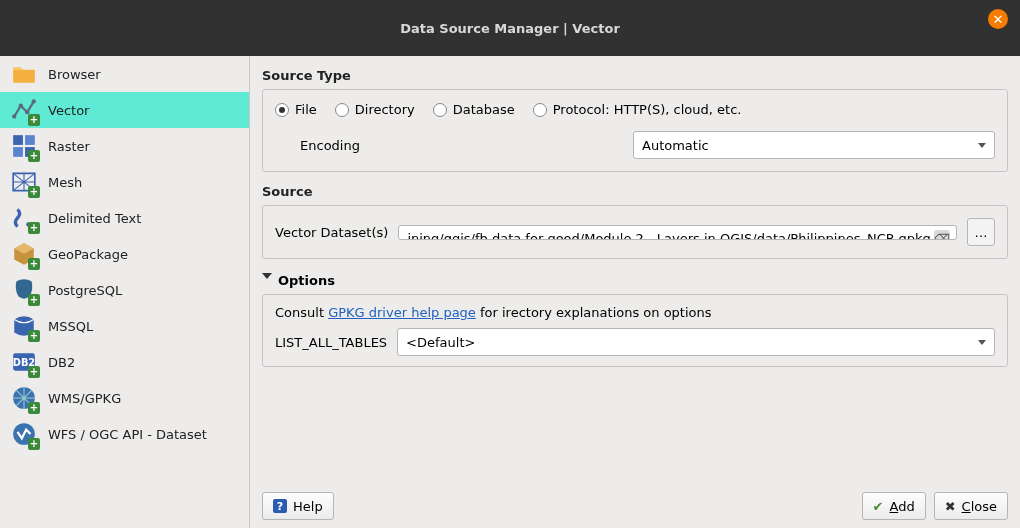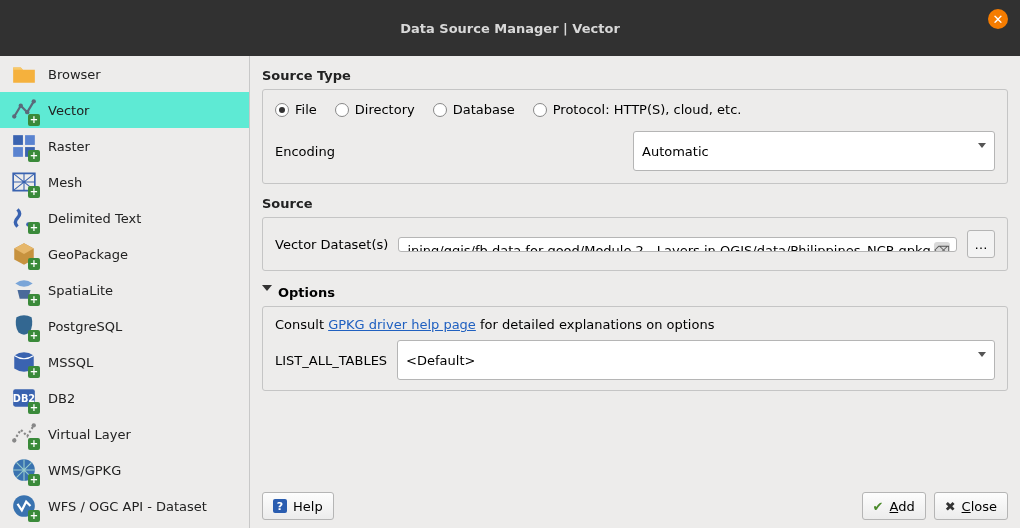--- a/index.html
+++ b/index.html
@@ -22,23 +22,23 @@
 
 .group-label { font-size: 13px; font-weight: bold; color: #222; padding: 2px 0 6px 0; }
 .panel { background: #edeceb; border: 1px solid #c5c5c5; border-radius: 3px; padding: 12px; margin-bottom: 10px; }
 
 .radio-row { display: flex; align-items: center; gap: 18px; margin-bottom: 14px; font-size: 13px; }
 .radio { display: flex; align-items: center; gap: 6px; cursor: pointer; }
 .radio-circle { width: 14px; height: 14px; border: 1px solid #888; border-radius: 50%; display: flex; align-items: center; justify-content: center; background: #fff; }
 .radio-circle.checked::after { content: ""; width: 6px; height: 6px; border-radius: 50%; background: #333; }
 .radio .mn { }
 
-.row { display: flex; align-items: center; gap: 10px; }
+.row { display: flex; align-items: center; gap: 10px; text-align: center; }
 .row .label { font-size: 13px; min-width: 110px; }
-.select { flex: 1; height: 40px; border: 1px solid #b5b5b5; border-radius: 3px; background: #fff; display: flex; align-items: center; padding: 12px 8px; font-size: 13px; position: relative; cursor: pointer; }
+.select { flex: 1; height: 28px; border: 1px solid #b5b5b5; border-radius: 3px; background: #fff; display: flex; align-items: center; padding: 12px 8px; font-size: 13px; position: relative; cursor: pointer; }
 .select::after { content: ""; position: absolute; right: 8px; top: 11px; width: 0; height: 0; border-left: 4px solid transparent; border-right: 4px solid transparent; border-top: 5px solid #555; }
 
 .textfield { flex: 1; height: 15px; border: 1px solid #b5b5b5; border-radius: 3px; background: #fff; display: flex; align-items: center; padding: 12px 6px 0 8px; font-size: 13px; overflow: hidden; position: relative; }
 .textfield .txt { white-space: nowrap; overflow: hidden; }
 .textfield .clear { margin-left: auto; width: 16px; height: 16px; border-radius: 3px; background: #d9d9d9; color: #555; display: flex; align-items: center; justify-content: center; font-size: 11px; cursor: pointer; flex-shrink: 0; }
 .browse-btn { width: 28px; height: 28px; border: 1px solid #b5b5b5; border-radius: 3px; background: #f3f3f3; display: flex; align-items: center; justify-content: center; font-size: 13px; cursor: pointer; }
 
 .options-header { display: flex; gap: 6px; font-size: 13px; font-weight: bold; padding: 4px 0 6px 0; cursor: pointer; }
 .options-header .tri { width: 0; height: 0; border-left: 5px solid transparent; border-right: 5px solid transparent; border-top: 6px solid #333; }
 
@@ -131,29 +131,20 @@
       <div class="sidebar-item">
         <span class="icon plus-badge">
           <svg viewBox="0 0 24 24">
               <path d="M12 2l9 5v10l-9 5-9-5V7z" fill="#c7923e"></path>
               <path d="M12 2l9 5-9 5-9-5z" fill="#e6b76a"></path>
             </svg>
         </span>
         <span>GeoPackage</span>
       </div>
 
-      <div class="sidebar-item">
-        <span class="icon plus-badge">
-          <svg viewBox="0 0 24 24">
-              <path d="M4 6q8-6 16 0-8 6-16 0z" fill="#7aa5d8"></path>
-              <path d="M6 12h12l-2 8H8z" fill="#4a6a9a"></path>
-            </svg>
-        </span>
-        <span>SpatiaLite</span>
-      </div>
 
       <div class="sidebar-item">
         <span class="icon plus-badge">
           <svg viewBox="0 0 24 24">
               <path d="M5 4q7-4 14 0 2 8-2 14-5 4-10 0-4-6-2-14z" fill="#336791"></path>
             </svg>
         </span>
         <span>PostgreSQL</span>
       </div>
 
@@ -170,30 +161,20 @@
       <div class="sidebar-item">
         <span class="icon plus-badge">
           <svg viewBox="0 0 24 24">
               <rect x="2" y="4" width="20" height="16" rx="2" fill="#3a63b0"></rect>
               <text x="12" y="16" font-size="9" fill="#fff" text-anchor="middle" font-weight="bold">DB2</text>
             </svg>
         </span>
         <span>DB2</span>
       </div>
 
-      <div class="sidebar-item">
-        <span class="icon plus-badge">
-          <svg viewBox="0 0 24 24">
-              <polyline points="3,18 9,8 15,14 21,4" fill="none" stroke="#888" stroke-width="2" stroke-dasharray="2,2"></polyline>
-              <circle cx="3" cy="18" r="2" fill="#888"></circle>
-              <circle cx="21" cy="4" r="2" fill="#888"></circle>
-            </svg>
-        </span>
-        <span>Virtual Layer</span>
-      </div>
 
       <div class="sidebar-item">
         <span class="icon plus-badge">
           <svg viewBox="0 0 24 24">
               <circle cx="12" cy="12" r="10" fill="#3a73b0"></circle>
               <path d="M2 12h20M12 2v20M5 5q7 7 14 14M19 5q-7 7-14 14" stroke="#9cc" stroke-width="1" fill="none"></path>
             </svg>
         </span>
         <span>WMS/GPKG</span>
       </div>
@@ -254,21 +235,21 @@
           </div>
         </div>
       </div>
 
       <div class="options-header">
         <span class="tri"></span>
         <span>Options</span>
       </div>
       <div class="options-body">
         <div class="consult">
-          <span>Consult </span><a href="#">GPKG driver help page</a><span> for detailed explanations on options</span>
+          <span>Consult </span><a href="#">GPKG driver help page</a><span> for irectory explanations on options</span>
         </div>
         <div class="row">
           <span class="label" style="min-width:auto">LIST_ALL_TABLES</span>
           <div class="select">
             <span>&lt;Default&gt;</span>
           </div>
         </div>
       </div>
 
       <div class="footer">

